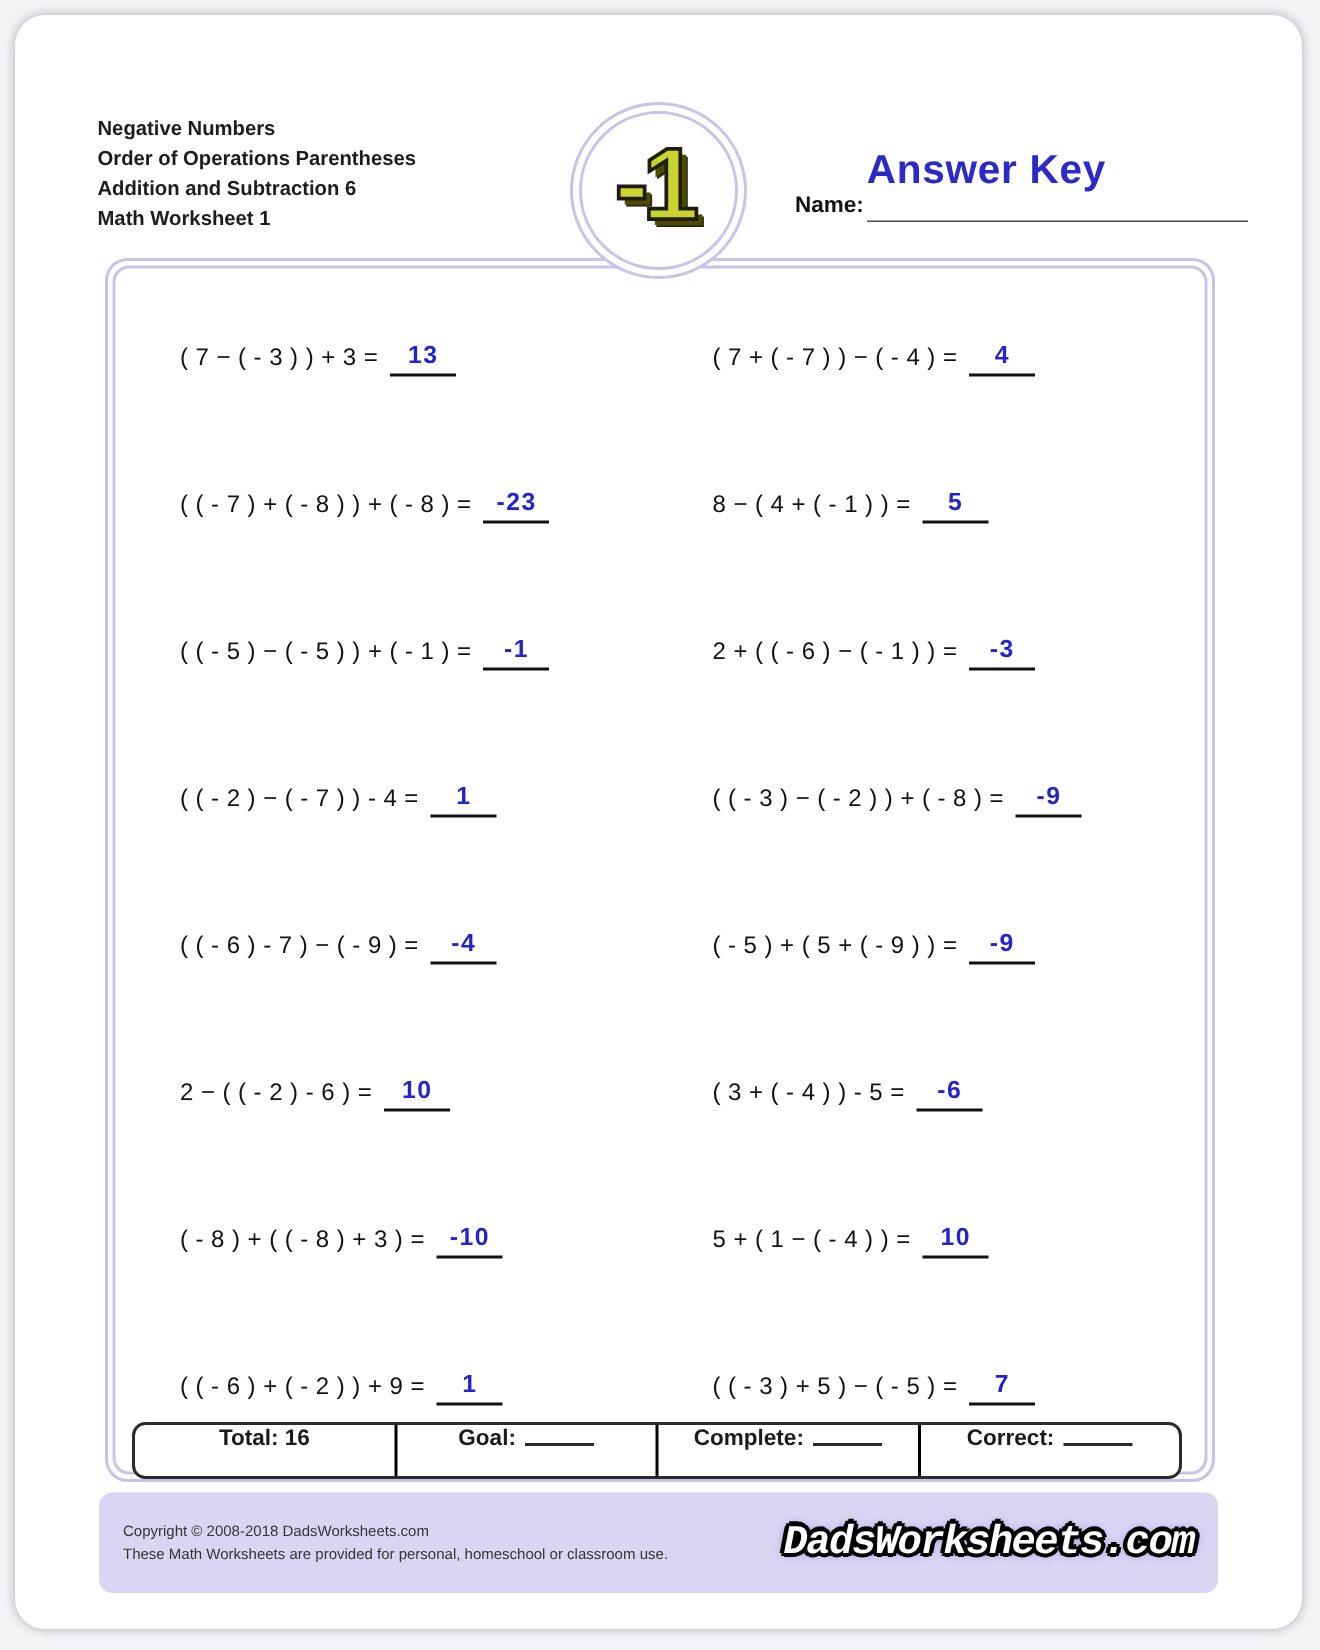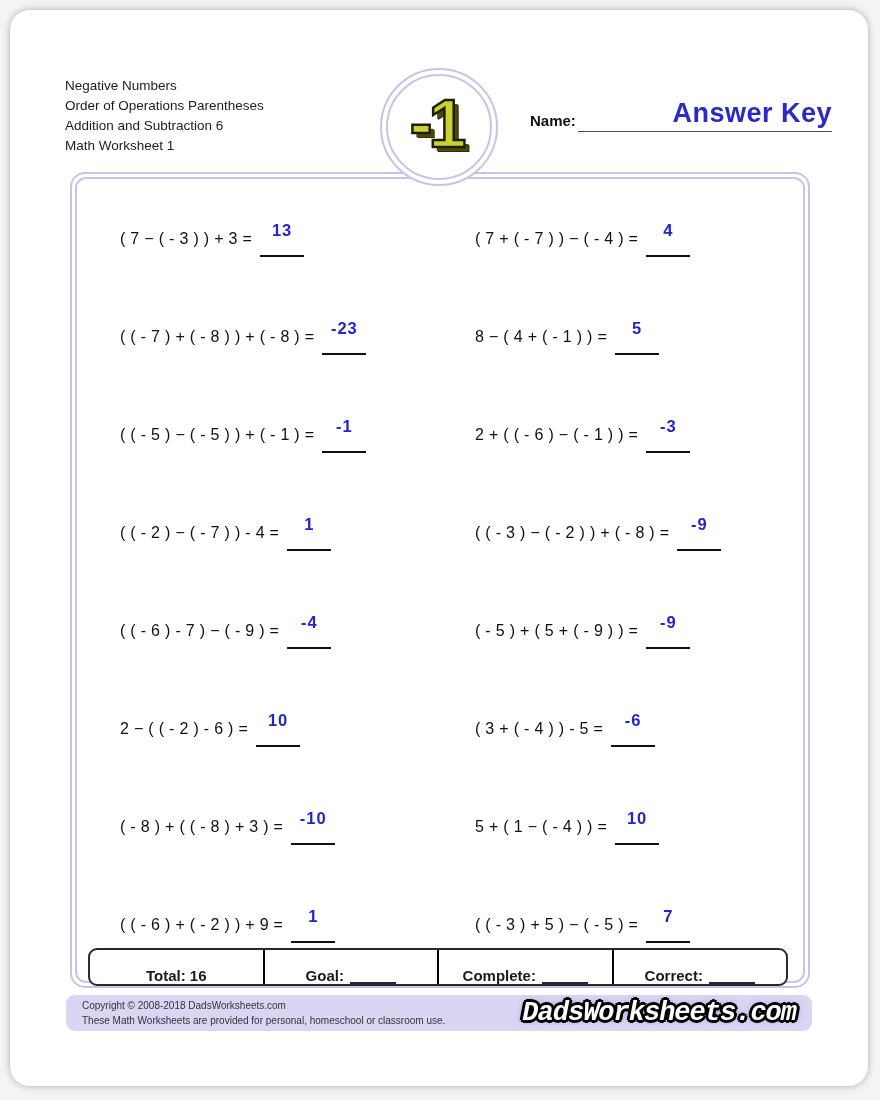--- a/index.html
+++ b/index.html
@@ -10,21 +10,21 @@
     overflow:hidden;
   }
   .page{
     position:absolute;left:10px;top:10px;right:12px;bottom:14px;
     background:#fff;border-radius:20px;
     box-shadow:0 0 7px rgba(110,110,125,0.55);
   }
   
   .title-block{
     position:absolute;left:55px;top:66px;
-    font-size:13.5px;line-height:20px;color:#1c1c1c;
+    font-size:13.5px;line-height:20px;color:#1c1c1c;font-weight:bold;
   }
   .logo-circle{
     position:absolute;left:370px;top:58px;width:114px;height:114px;
     background:#fff;border:2.5px solid #c9c3e8;border-radius:50%;
     display:flex;align-items:center;justify-content:center;z-index:3;
   }
   .logo-circle::before{
     content:'';position:absolute;inset:4px;border:2.5px solid #c9c3e8;border-radius:50%;
   }
   .logo-digit{
@@ -33,64 +33,64 @@
     -webkit-text-stroke:2.5px #1d1d10;
     text-shadow:4px 4px 0 #4f4a00, 5px 5px 0 #2a2a12;
     transform:translate(-3px,-4px);
   }
   .name-area{
     position:absolute;left:520px;top:88px;right:36px;
     display:flex;align-items:flex-end;
   }
   .name-label{font-size:15px;font-weight:bold;color:#111;padding-bottom:3px;}
   .name-line{
-    flex:1;border-bottom:1.6px solid #4a4a4a;text-align:right;
-    padding-bottom:2px;margin-left:2px;
+    flex:1;border-bottom:1.6px solid #4a4a4a;text-align:left;
+    padding-bottom:18px;margin-left:2px;
   }
   .answer-key{font-size:27px;font-weight:bold;color:#2a2ac8;letter-spacing:0.5px;}
   
   .problem-border{
     position:absolute;left:60px;right:58px;top:162px;bottom:98px;
     border:2px solid #c9c3e8;border-radius:15px;
   }
   .problem-border .inner{
     position:absolute;inset:3px;border:2px solid #c9c3e8;border-radius:11px;
   }
   .problems{
     position:absolute;left:62px;right:60px;top:180px;bottom:112px;
     display:grid;grid-template-columns:1fr 1fr;grid-auto-rows:1fr;z-index:2;
   }
   .problem{display:flex;align-items:center;font-size:16px;color:#111;white-space:nowrap;}
   .problem:nth-child(odd){padding-left:48px;}
   .problem:nth-child(even){padding-left:35px;}
   .expr{letter-spacing:0.3px;}
   .ans{
     display:inline-block;min-width:30px;text-align:center;
-    margin-left:8px;padding:0 7px 15px 7px;
+    margin-left:8px;padding:0 7px 2px 7px;
     border-bottom:2.5px solid #111;
     color:#2424cc;font-weight:bold;font-size:16.5px;letter-spacing:1px;
   }
   
   .score-bar{
     position:absolute;left:78px;right:80px;top:938px;height:34px;
     border:2px solid #2a2a2a;border-radius:9px;
     display:flex;align-items:stretch;background:#fff;z-index:2;
   }
   .score-cell{
-    flex:1;display:flex;align-items:flex-end;justify-content:center;
+    flex:1;display:flex;align-items:flex-start;justify-content:center;
     font-size:15px;font-weight:bold;color:#1a1a1a;
   }
   .score-cell + .score-cell{border-left:2px solid #000000;}
   .blank-line{
     display:inline-block;width:46px;height:12px;
     border-bottom:2.5px solid #2a2a2a;margin-left:6px;
   }
   
   .footer{
-    position:absolute;left:56px;right:56px;top:985px;height:36px;
+    position:absolute;left:56px;right:56px;top:985px;height:67px;
     background:#d9d5f2;border-radius:9px;
     display:flex;align-items:center;justify-content:space-between;
     padding:0 16px;box-sizing:border-box;
   }
   .copyright{font-size:10px;line-height:15px;color:#33333a;}
   .brand{
     font-family:Liberation Mono, monospace;font-style:italic;font-weight:bold;
     font-size:27px;color:#fff;letter-spacing:-1px;white-space:nowrap;
     text-shadow:
       -2px -2px 0 #000, 2px -2px 0 #000, -2px 2px 0 #000, 2px 2px 0 #000,

